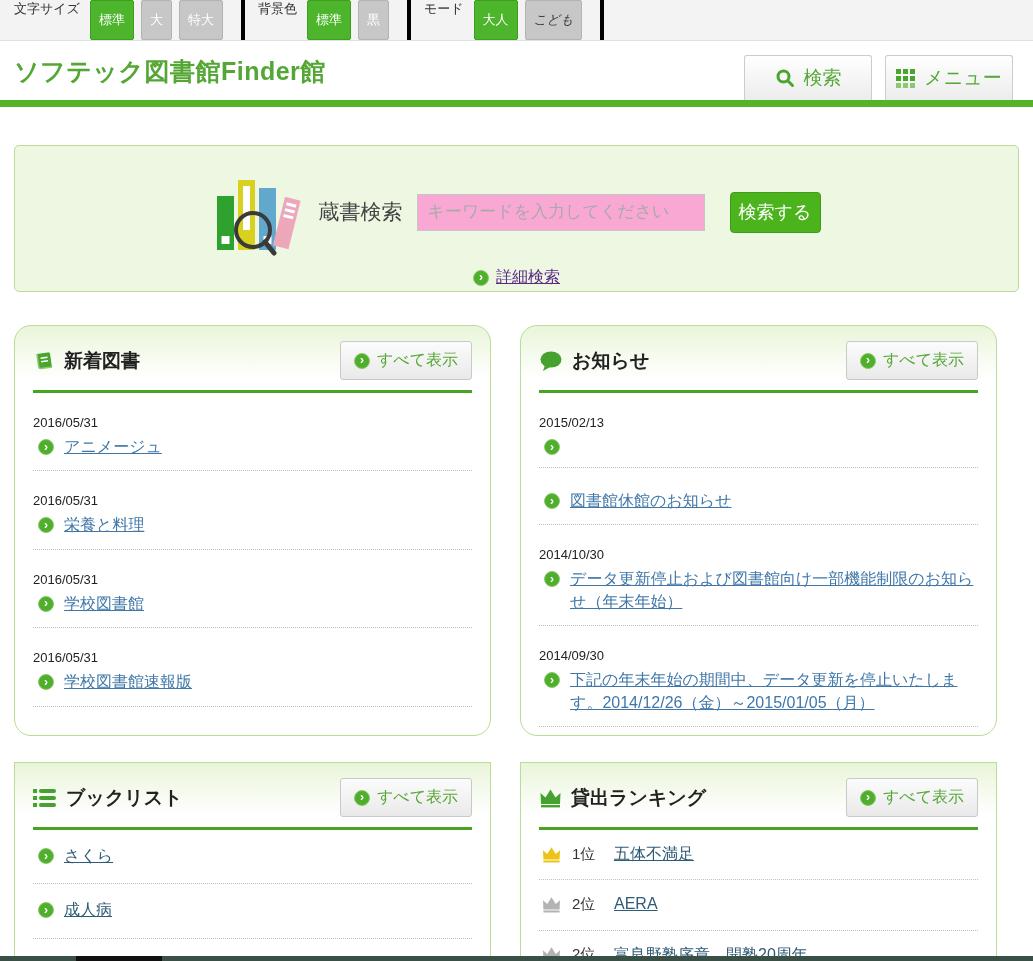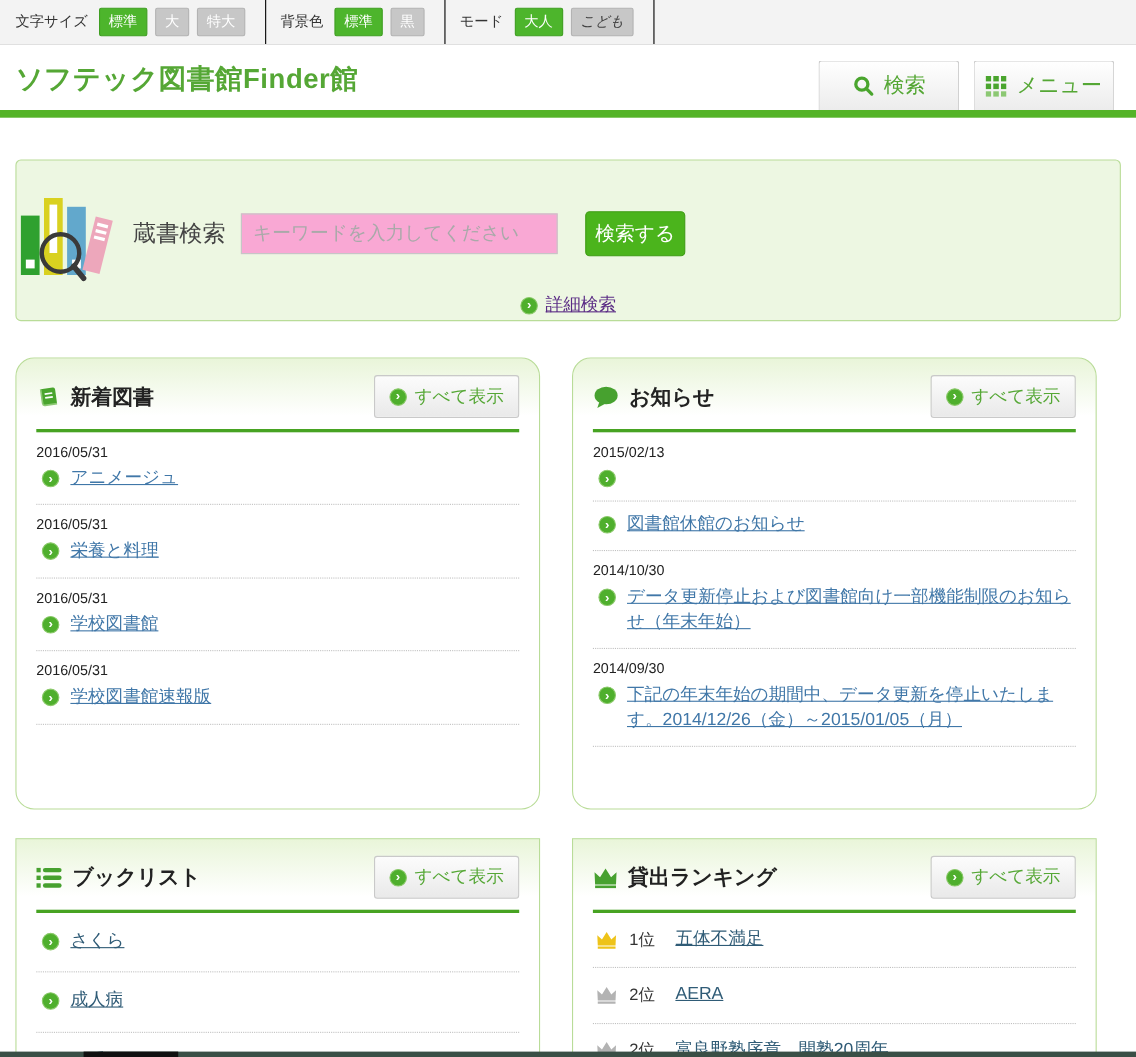--- a/index.html
+++ b/index.html
@@ -3,22 +3,22 @@
 <meta charset="utf-8">
 <style>
   * { margin:0; padding:0; box-sizing:border-box; }
   html,body { width:1033px; height:961px; overflow:hidden; background:#fff;
     font-family:"Liberation Sans","DejaVu Sans",sans-serif; }
   .page { position:relative; width:1033px; height:961px; overflow:hidden; }
 
   
   .topbar { height:41px; background:#f3f3f3; border-bottom:1px solid #e0e0e0;
     display:flex; align-items:stretch; padding-left:14px; }
-  .tb-group { display:flex; align-items:center; gap:7px; padding:0 18px 0 13px;
-    border-right:1px solid #000000; }
+  .tb-group { display:flex; gap:7px; padding:0 18px 0 13px;
+    border-right:4px solid #000000; }
   .tb-group:first-child { padding-left:0; }
   .tb-label { font-size:13px; color:#333; margin-right:3px; white-space:nowrap; }
   .tb-btn { font-size:13px; color:#fff; background:#c7c7c7; border:1px solid #b3b3b3;
     border-radius:2px; padding:3px 8px; cursor:pointer; white-space:nowrap;
     font-family:inherit; }
   .tb-btn.active { background:#4db52c; border-color:#3f9e22; }
   .tb-btn.kids { color:#404040;font-style:italic; }
 
   
   .siteheader { height:59px; position:relative; background:#fff; }
@@ -27,21 +27,21 @@
   .header-buttons { position:absolute; right:20px; bottom:0; display:flex; gap:13px; }
   .hbtn { width:128px; height:45px; display:flex; align-items:center; justify-content:center;
     gap:9px; background:linear-gradient(#ffffff,#ececec); border:1px solid #cccccc;
     border-bottom:none; border-radius:3px 3px 0 0; font-size:19px; color:#55a735;
     cursor:pointer; font-family:inherit; }
   .green-bar { height:7px; background:#54b327; }
 
   
   .search-panel { margin:38px 14px 0; height:147px; background:#edf7e2;
     border:1px solid #b9dc98; border-radius:5px; }
-  .sp-row { display:flex; align-items:center; padding-top:20px; }
+  .sp-row { display:flex; align-items:center; justify-content:center; padding-top:20px; }
   .sp-illustration { width:92px; height:92px; flex:none; margin-right:14px; }
   .sp-label { font-size:21px; color:#444; margin-right:14px; white-space:nowrap; }
   .sp-input { width:288px; height:37px; border:1px solid #c6c6c6; background:#f9a8d4;
     padding:0 10px; font-size:17px; color:#333; font-family:inherit; }
   .sp-input::placeholder { color:#a9a9a9; }
   .sp-btn { margin-left:25px; width:91px; height:41px; background:#4bb41c; color:#fff;
     font-size:18px; border:1px solid #3f9c15; border-radius:4px; cursor:pointer;
     font-family:inherit; }
   .sp-adv { display:flex; justify-content:center; align-items:center; gap:7px; margin-top:9px; }
   .adv-link { color:#5a2b85; font-size:16px; text-decoration:underline; cursor:pointer; }
@@ -61,21 +61,21 @@
   .panel.short { height:260px; }
   .panel-head { display:flex; align-items:center; margin:15px 18px 0; }
   .panel-title-icon { margin-right:9px; flex:none; display:flex; }
   .panel-title { font-size:19px; font-weight:bold; color:#222; margin-right:auto; }
   .showall { display:flex; align-items:center; gap:7px;
     background:linear-gradient(#fcfcfc,#e9e9e9); border:1px solid #c9c9c9;
     border-radius:3px; padding:8px 13px; font-size:16px; color:#55a735;
     cursor:pointer; font-family:inherit; }
   .panel-rule { height:3px; background:#47a322; margin:10px 18px 0; }
 
-  .item { margin:0 18px; border-bottom:1px dotted #c0c0c0; padding:10px 0 12px; }
+  .item { margin:0 18px; border-bottom:1px dotted #c0c0c0; padding:22px 0 12px; }
   .item-date { font-size:13px; color:#222; margin-bottom:6px; }
   .item-row { display:flex; align-items:flex-start; gap:10px; padding-left:5px; }
   .item-row .circle-icon { margin-top:3px; }
   .item-link { font-size:16px; color:#4077a8; text-decoration:underline;
     line-height:1.4; cursor:pointer; }
   .panel .dark-link { color:#2f5b76; }
 
   .plain-row { margin:0 18px; border-bottom:1px dotted #c0c0c0; padding:15px 0 16px; }
   .rank-row { display:flex; align-items:center; margin:0 18px;
     border-bottom:1px dotted #c0c0c0; padding:13px 0 14px; }

